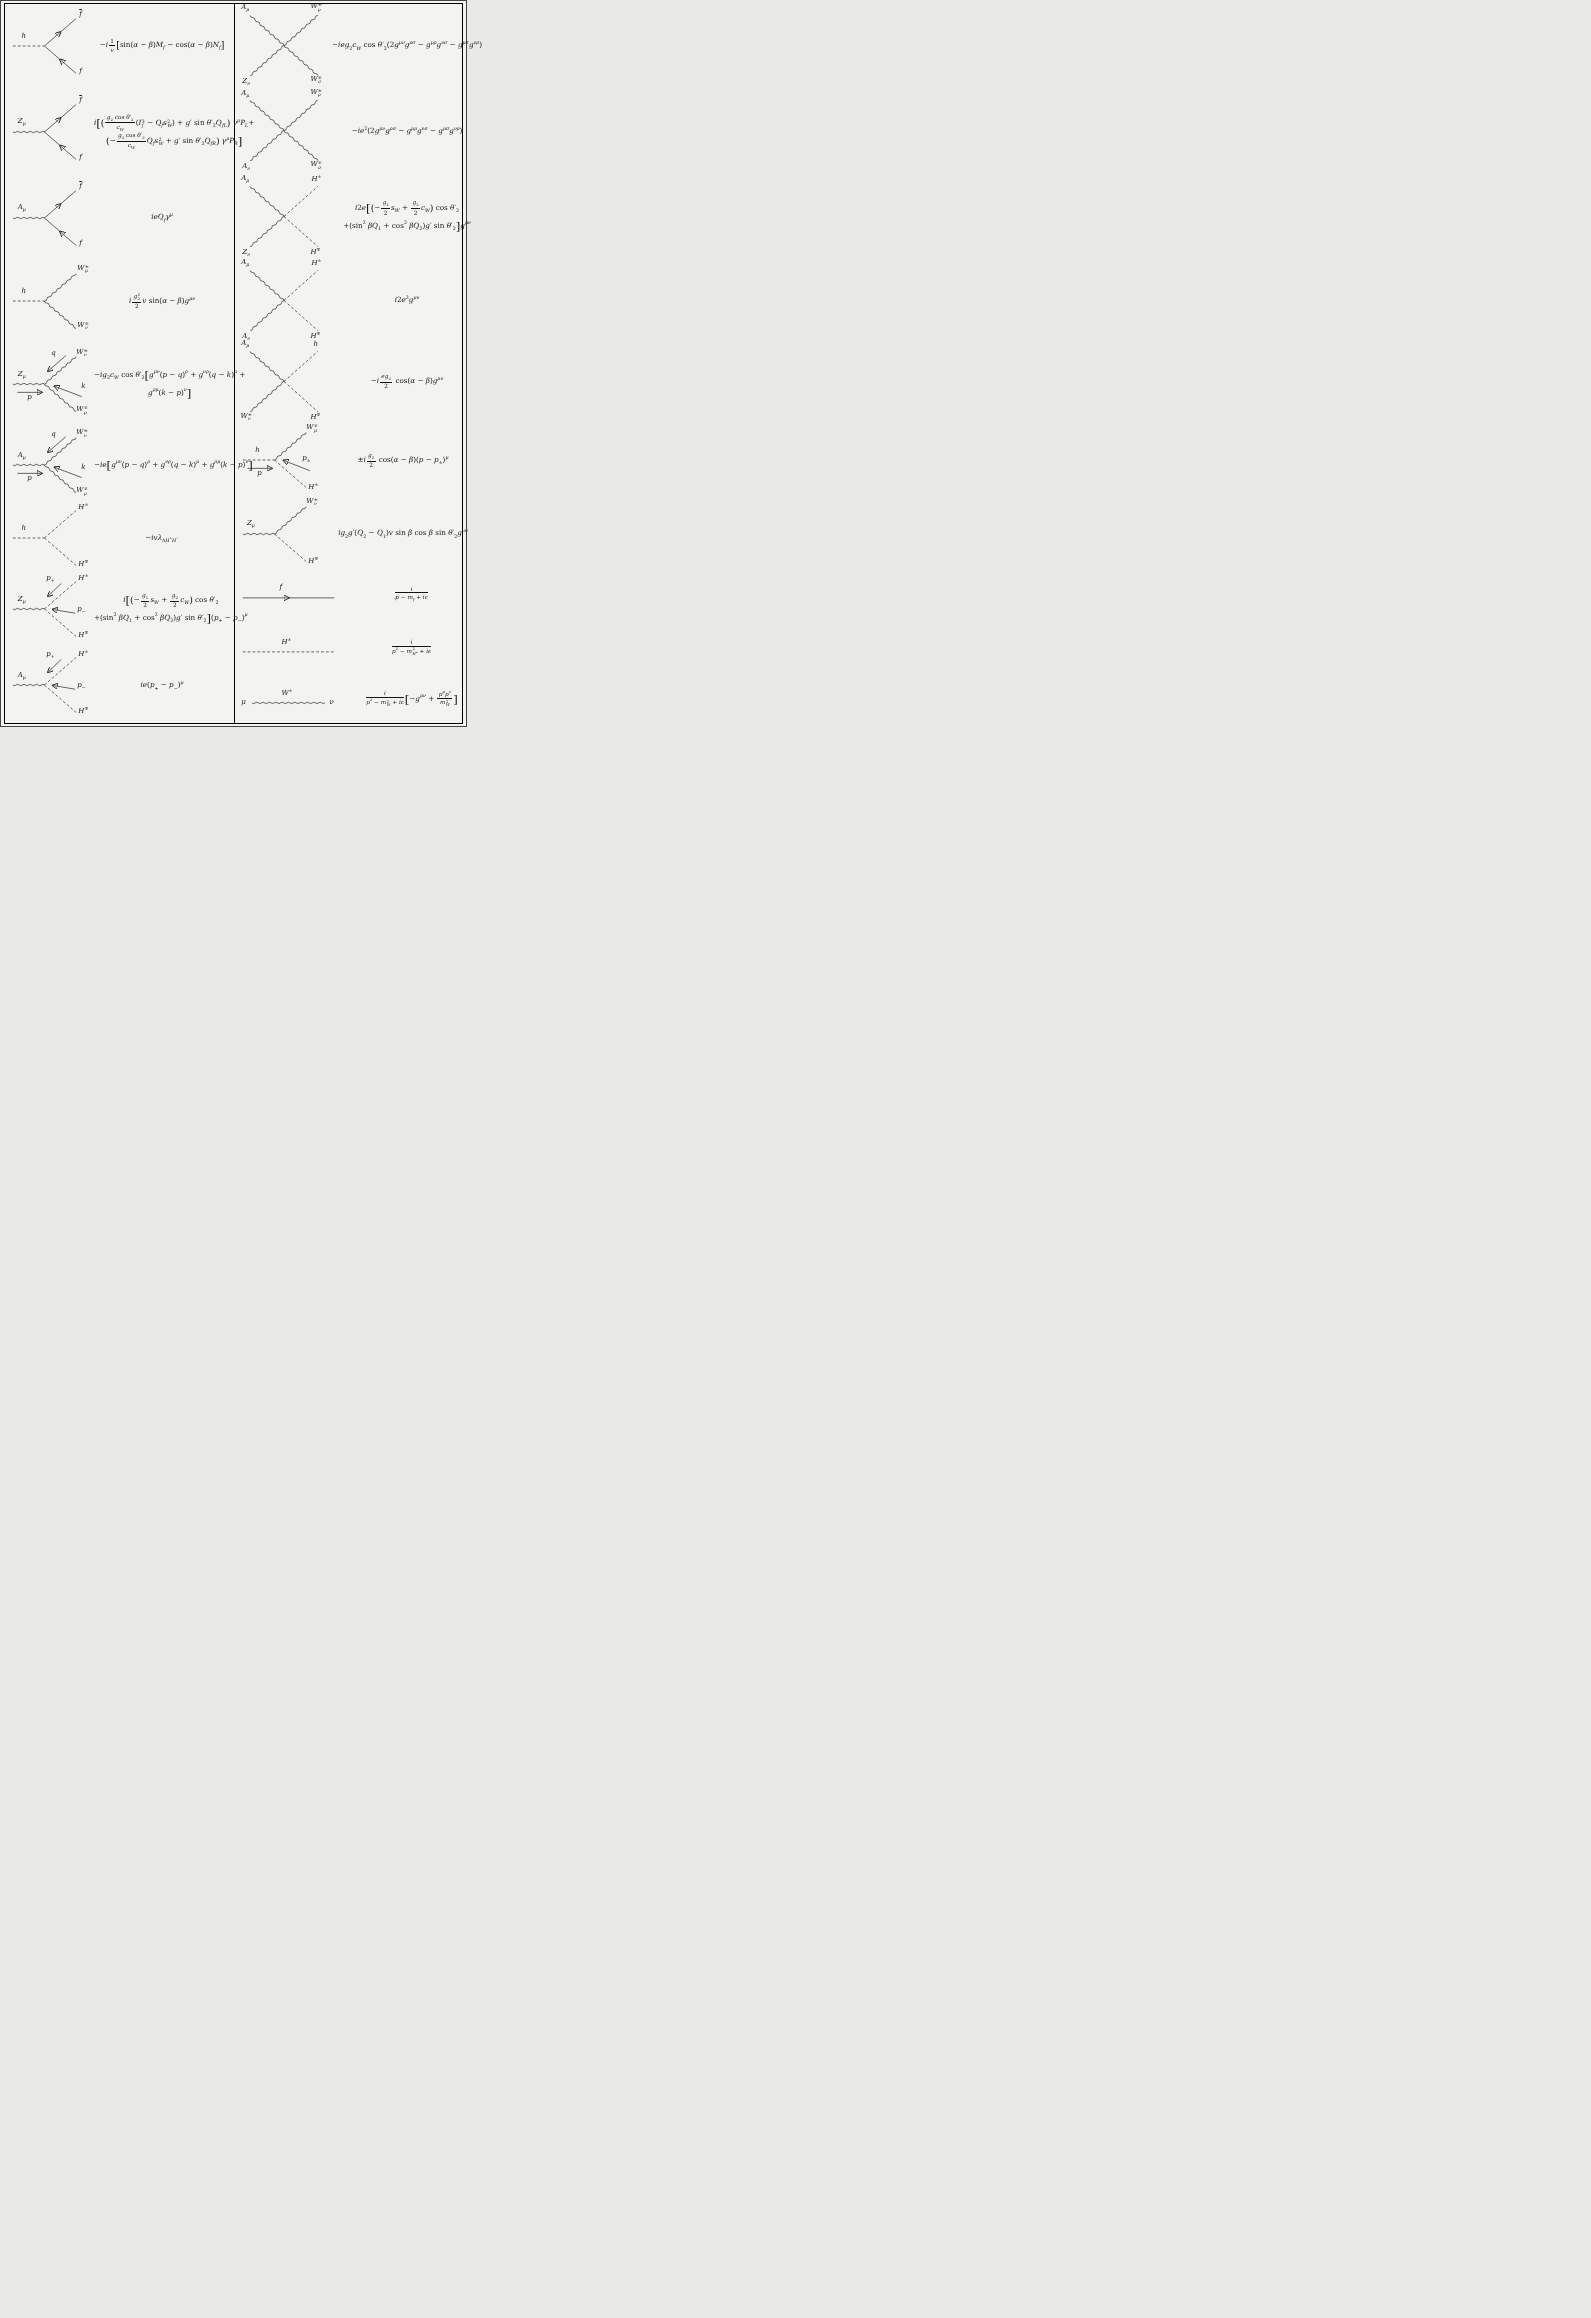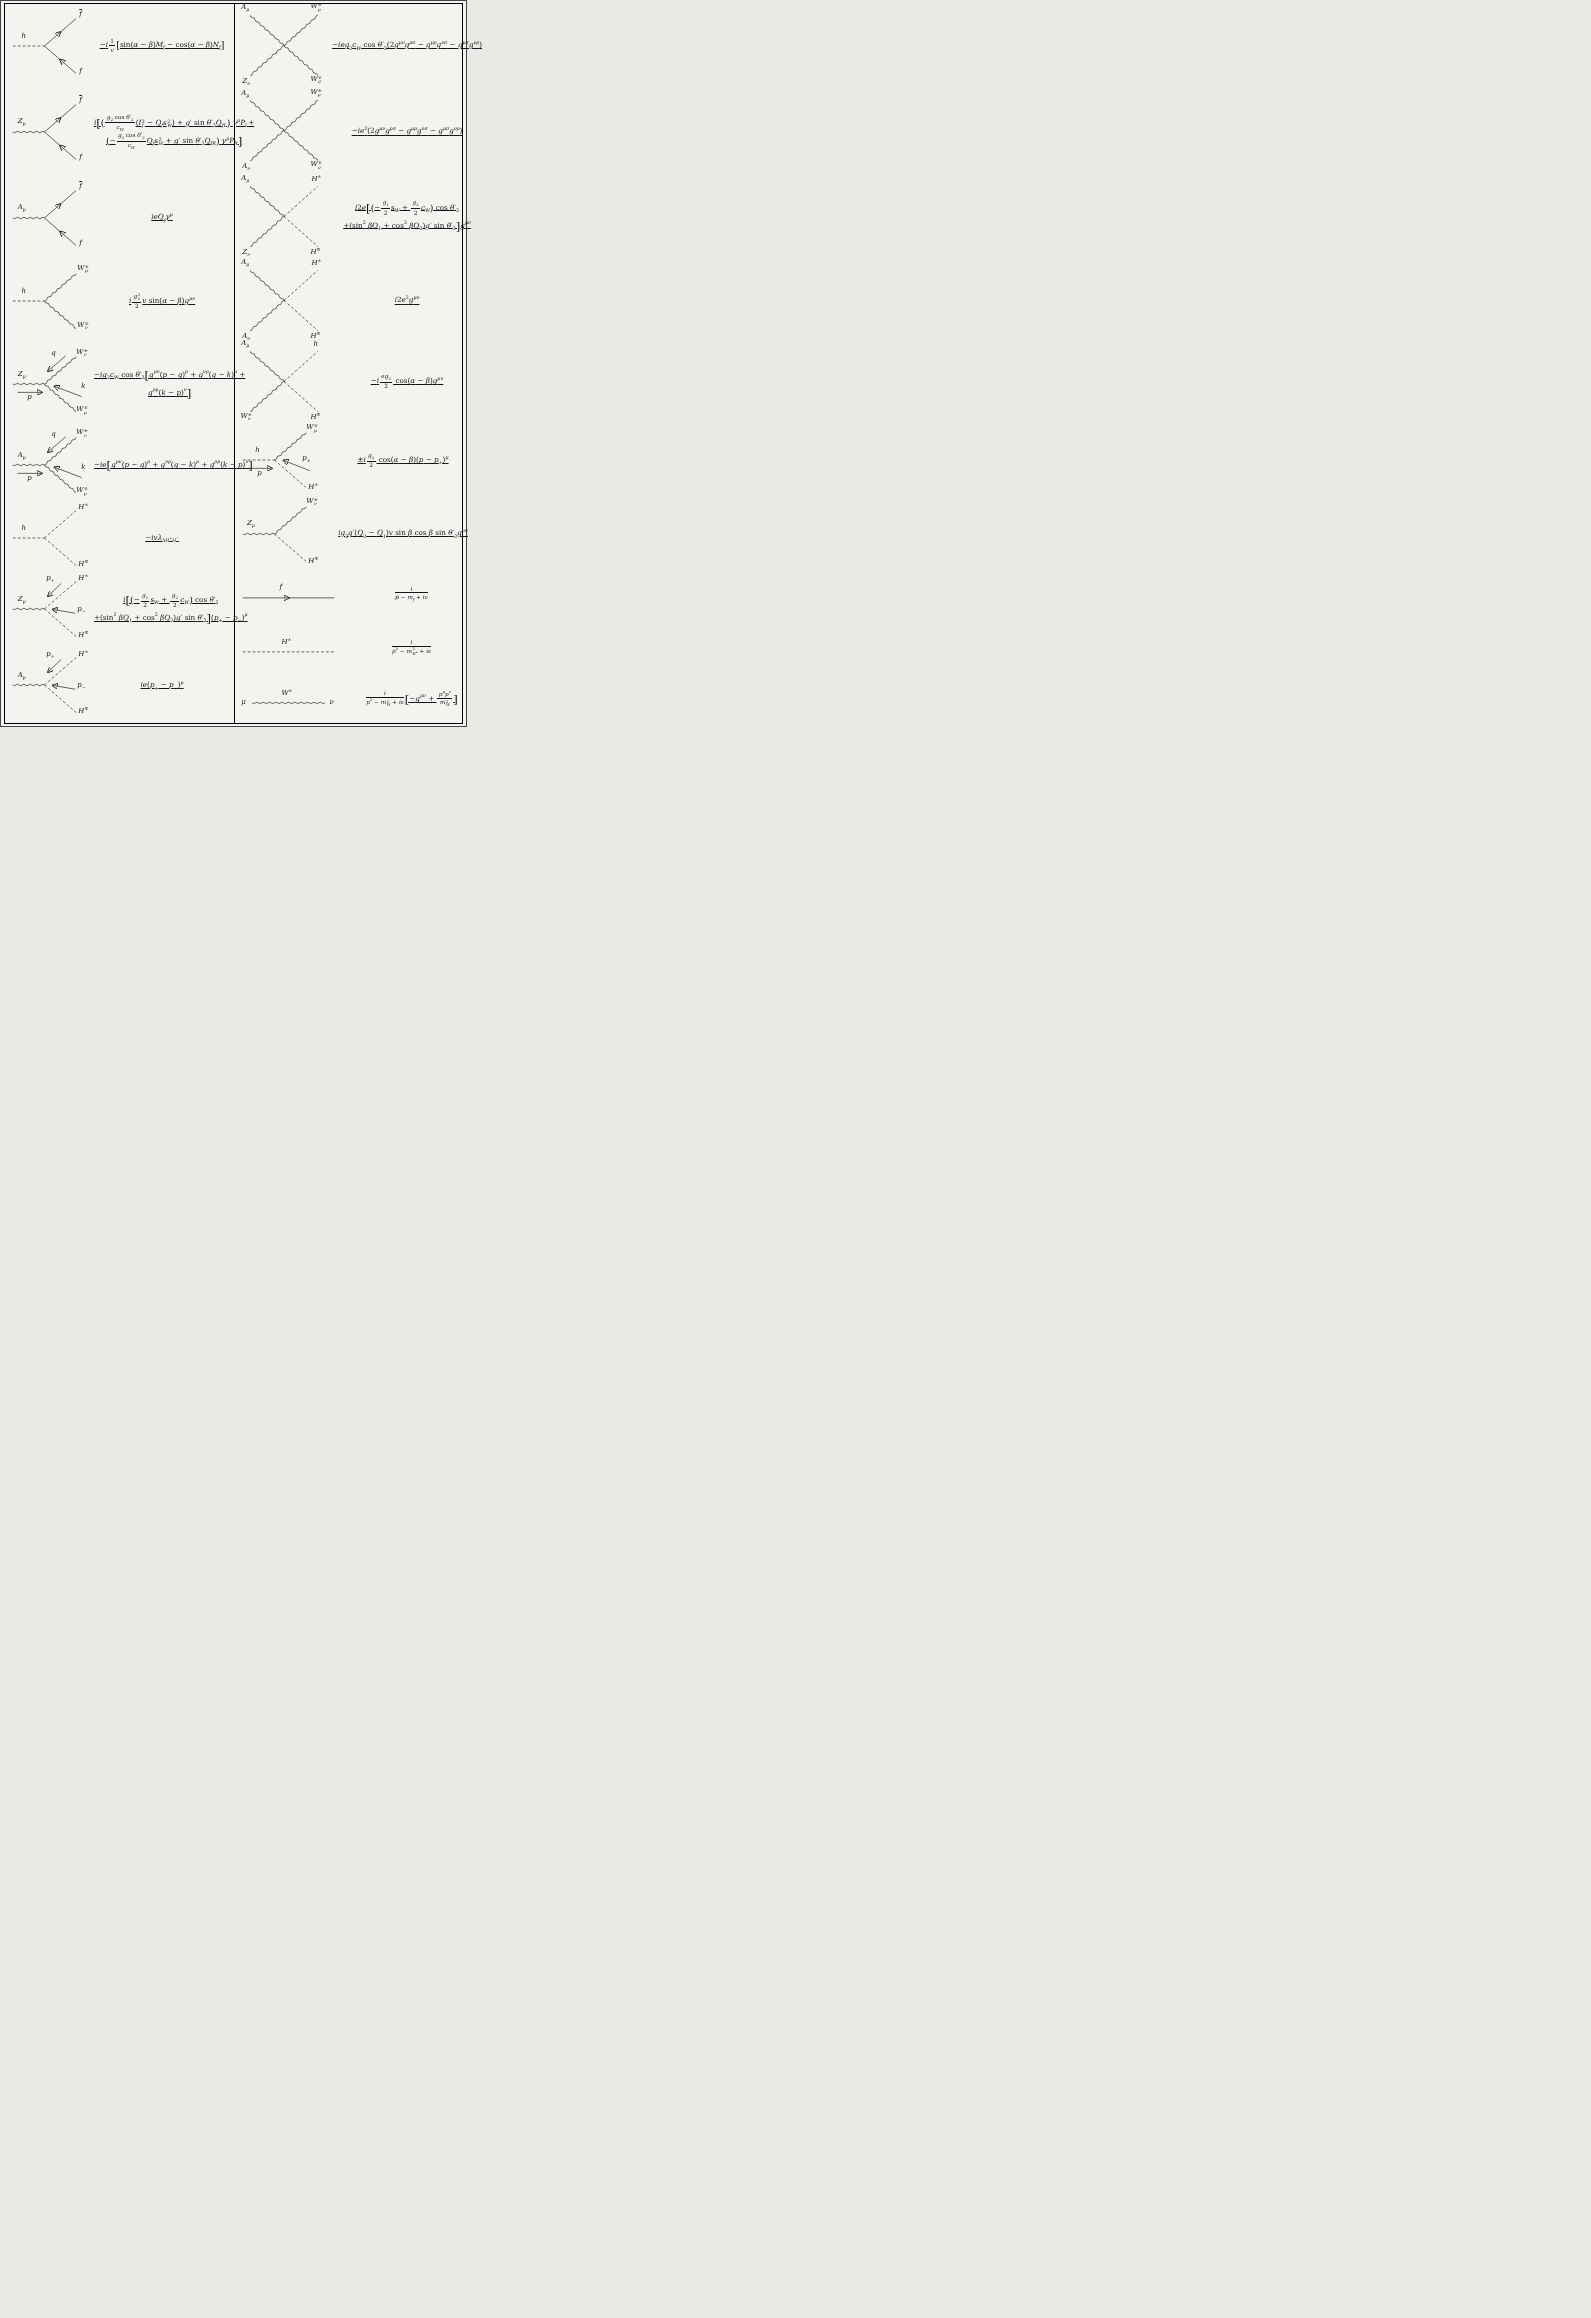--- a/index.html
+++ b/index.html
@@ -6,21 +6,21 @@
   .page{position:relative;width:467px;height:727px;background:#f3f3f0;border:0.5px solid #444;box-sizing:border-box;
         font-family:"DejaVu Serif",serif;color:#141414;}
   .frame{position:absolute;left:2.8px;top:2.3px;right:2.8px;bottom:2.3px;border:0.9px solid #000;display:flex;}
   .col{display:flex;flex-direction:column;height:100%;box-sizing:border-box;}
   .col-left{width:230px;border-right:0.9px solid #000;}
   .col-right{flex:1;}
   .row{display:flex;align-items:center;}
   .dg{position:relative;flex:none;}
   .dg svg{display:block;overflow:visible;}
   .fx{flex:1;display:flex;flex-direction:column;align-items:center;justify-content:center;padding:0 3.7px;font-size:7.2px;}
-  .fline{text-align:center;line-height:1.55;white-space:nowrap;text-decoration:underline;}
+  .fline{text-align:center;line-height:1.55;white-space:nowrap;}
   .lb{position:absolute;font-size:7px;line-height:1;white-space:nowrap;}
   path,line{stroke:#161616;stroke-width:1.4;fill:none;}
   .dash{stroke-dasharray:6 4.6;}
   sub,sup{font-size:0.66em;}
   .fr{display:inline-block;vertical-align:middle;text-align:center;line-height:1.05;font-size:0.8em;margin:0 0.9px;}
   .fr .nu{display:block;border-bottom:0.6px solid #141414;padding:0 1.4px 0.5px;}
   .fr .de{display:block;padding-top:0.5px;}
   .ss{display:inline-block;vertical-align:-0.5em;line-height:0.95;font-size:0.64em;text-align:left;margin-left:0.5px;}
   .ss span{display:block;}
   .bg{font-size:1.3em;vertical-align:-0.12em;}

